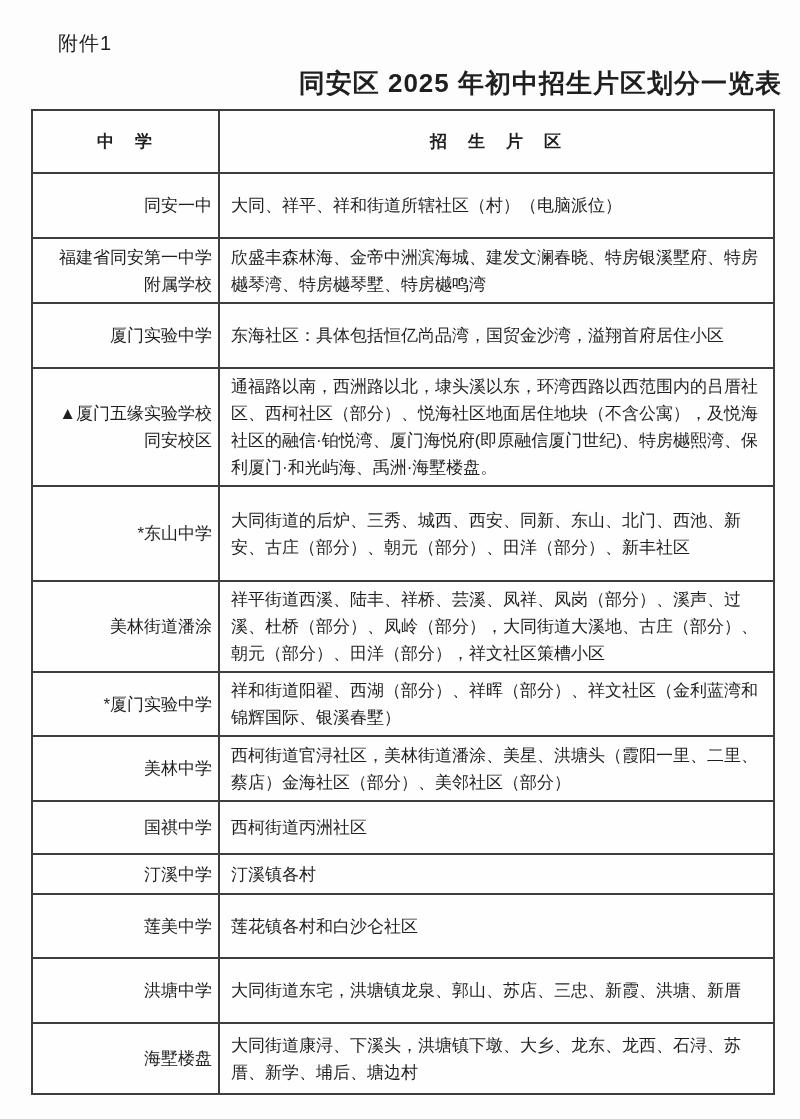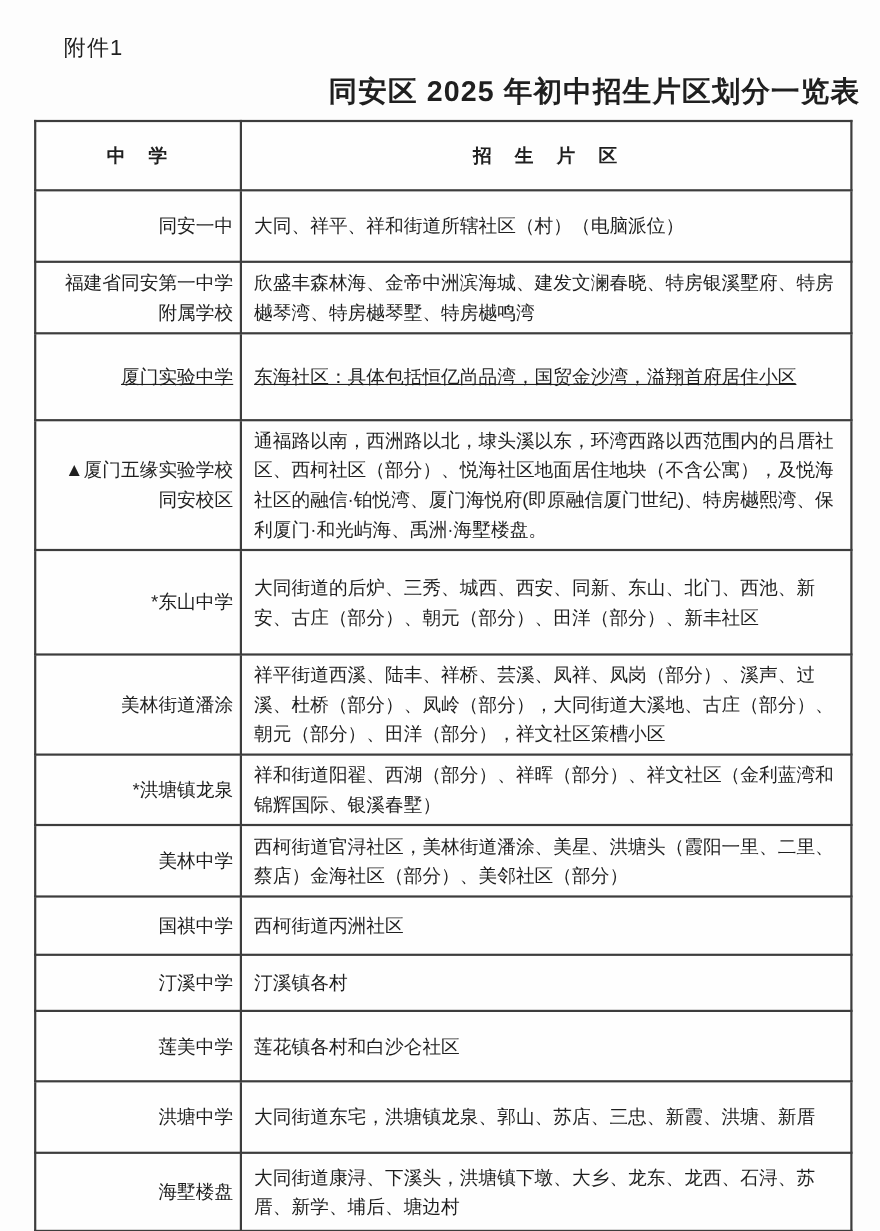--- a/index.html
+++ b/index.html
@@ -51,28 +51,28 @@
     padding:3px 6px;
     white-space:pre-line;
   }
   td.district{
     text-align:left;
     padding:4px 8px 4px 11px;
   }
   
   tbody tr:nth-child(1){height:65px;}
   tbody tr:nth-child(2){height:65px;}
-  tbody tr:nth-child(3){height:79px;text-decoration:underline;}
+  tbody tr:nth-child(3){height:65px;}
   tbody tr:nth-child(4){height:114px;}
   tbody tr:nth-child(5){height:95px;}
   tbody tr:nth-child(6){height:85px;}
   tbody tr:nth-child(7){height:62px;}
   tbody tr:nth-child(8){height:65px;}
   tbody tr:nth-child(9){height:53px;}
-  tbody tr:nth-child(10){height:51px;}
+  tbody tr:nth-child(10){height:40px;}
   tbody tr:nth-child(11){height:64px;margin-top:32px;}
   tbody tr:nth-child(12){height:65px;}
   tbody tr:nth-child(13){height:71px;}
 </style>
 </head>
 <body>
 
 <div class="attachment-label">附件1</div>
 
 <div class="doc-title">同安区 2025 年初中招生片区划分一览表</div>
@@ -115,21 +115,21 @@
     <td class="school">*东山中学</td>
     <td class="district">大同街道的后炉、三秀、城西、西安、同新、东山、北门、西池、新安、古庄（部分）、朝元（部分）、田洋（部分）、新丰社区</td>
   </tr>
 
   <tr>
     <td class="school">美林街道潘涂</td>
     <td class="district">祥平街道西溪、陆丰、祥桥、芸溪、凤祥、凤岗（部分）、溪声、过溪、杜桥（部分）、凤岭（部分），大同街道大溪地、古庄（部分）、朝元（部分）、田洋（部分），祥文社区策槽小区</td>
   </tr>
 
   <tr>
-    <td class="school">*洪塘镇龙泉</td>
+    <td class="school">*厦门实验中学</td>
     <td class="district">祥和街道阳翟、西湖（部分）、祥晖（部分）、祥文社区（金利蓝湾和锦辉国际、银溪春墅）</td>
   </tr>
 
   <tr>
     <td class="school">美林中学</td>
     <td class="district">西柯街道官浔社区，美林街道潘涂、美星、洪塘头（霞阳一里、二里、蔡店）金海社区（部分）、美邻社区（部分）</td>
   </tr>
 
   <tr>
     <td class="school">国祺中学</td>

